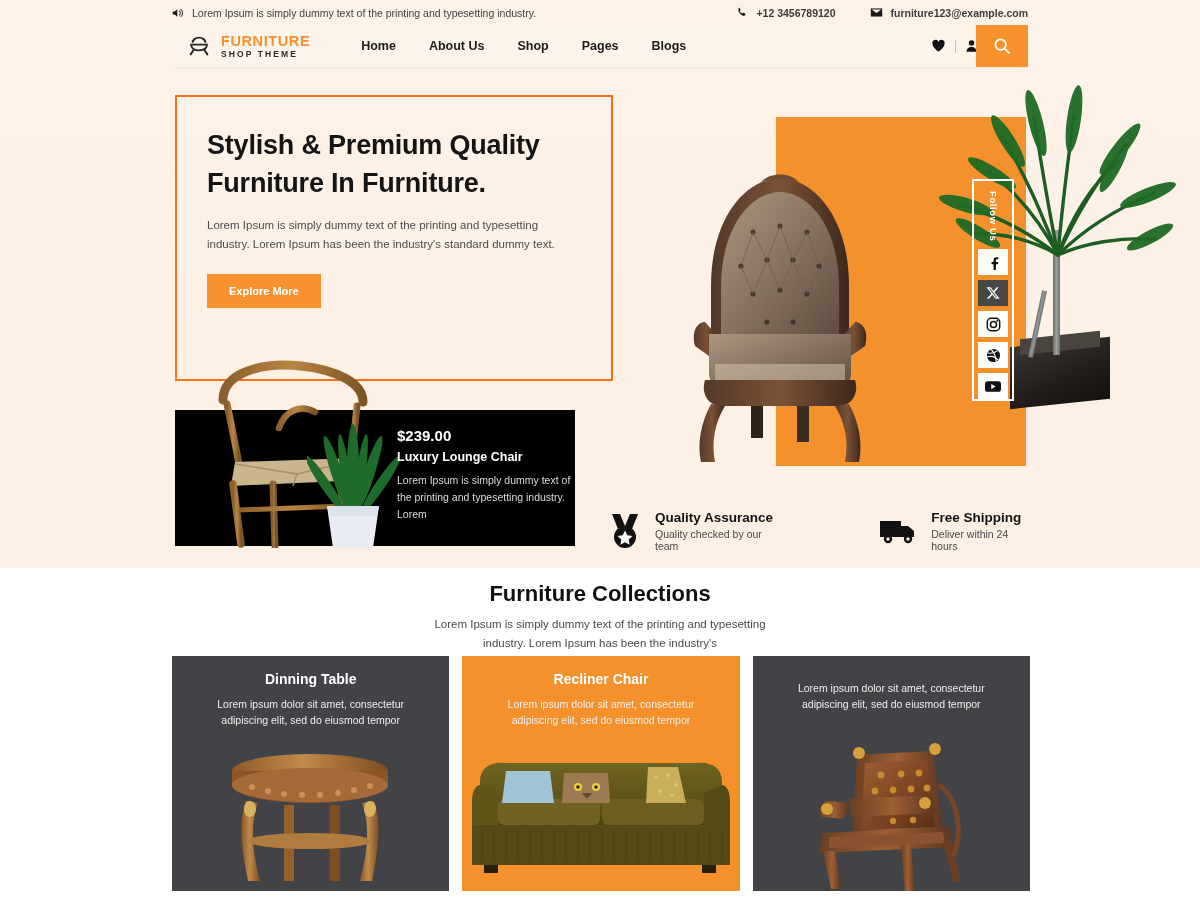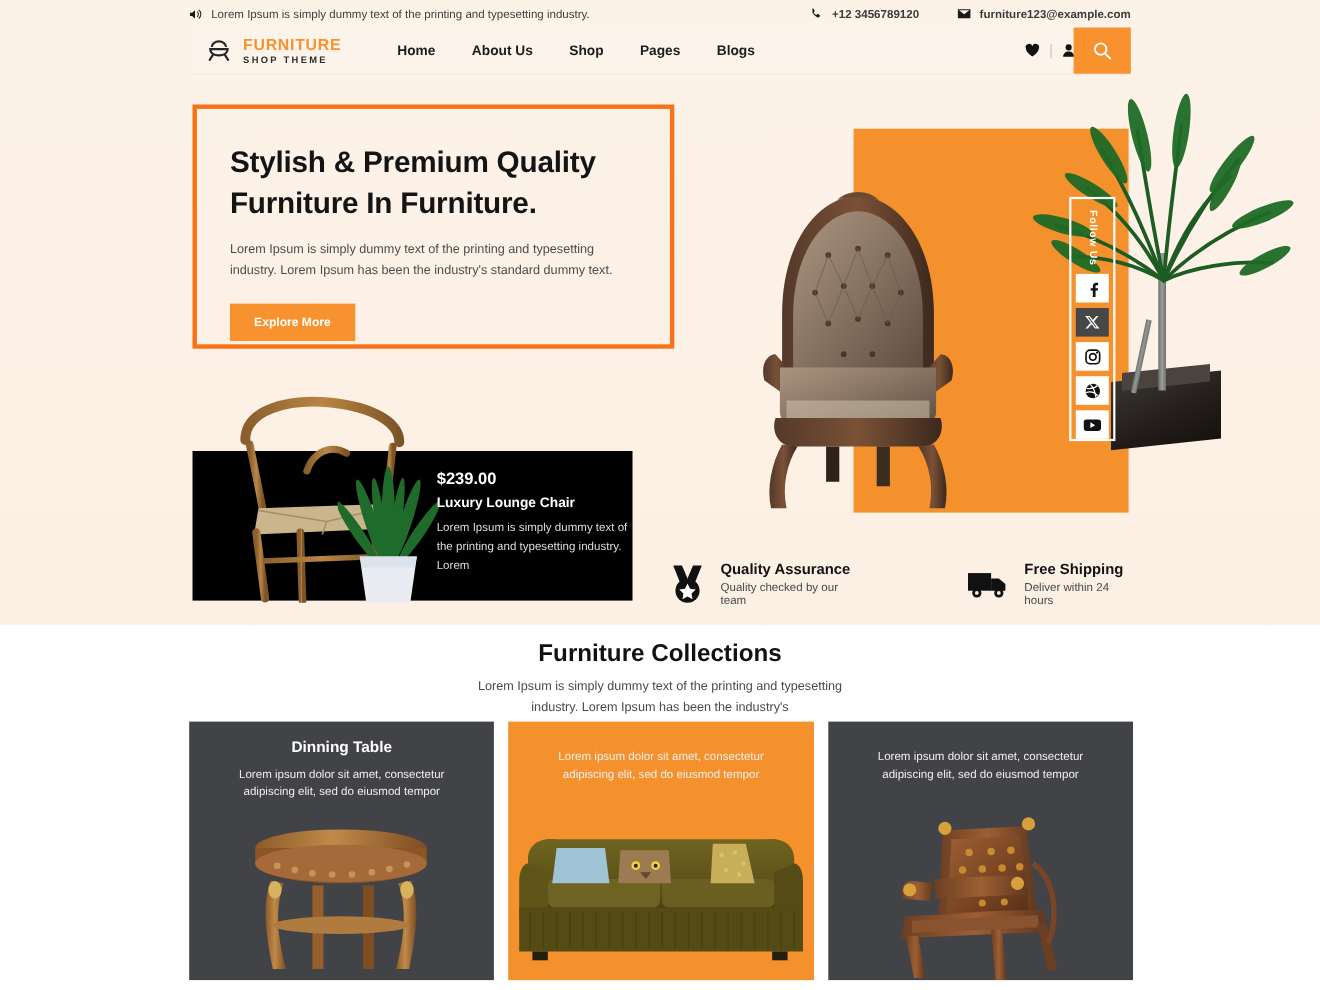--- a/index.html
+++ b/index.html
@@ -42,22 +42,22 @@
   .head-icons { display: flex; align-items: center; gap: 9px; margin-left: auto; padding-right: 14px; }
   .divider-v { width: 1px; height: 13px; background: #c9bcb1; }
   .search-btn {
     position: absolute; right: 0; top: 0; width: 52px; height: 42px;
     background: #f7922f; display: flex; align-items: center; justify-content: center;
     border: none; cursor: pointer;
   }
 
   
   .hero-box {
-    position: absolute; left: 175px; top: 95px; width: 438px; height: 222px;
-    border: 4px solid #f97316; padding: 29px 30px 16px 30px;
+    position: absolute; left: 175px; top: 95px; width: 438px; height: 286px;
+    border: 2px solid #f97316; padding: 29px 30px 16px 30px;
   }
   .hero-h1 { font-size: 27px; font-weight: 800; line-height: 1.42; color: #141414; letter-spacing: -0.2px;}
   .hero-p { margin-top: 13px; font-size: 11.5px; line-height: 1.72; color: #4c4c4c; }
   .btn-explore {
     margin-top: 19px; background: #f7922f; color: #fff; border: none;
     font-size: 11px; font-weight: 600; padding: 11px 22px; cursor: pointer;
     display: inline-block;
   }
 
   
@@ -472,20 +472,21 @@
             <ellipse cx="138" cy="100" rx="62" ry="8" fill="#b07b3f"></ellipse>
             <g fill="#d8b25c">
                 <ellipse cx="78" cy="68" rx="6" ry="8"></ellipse>
                 <ellipse cx="198" cy="68" rx="6" ry="8"></ellipse>
               </g>
           </svg>
         </div>
       </div>
 
       <div class="card orange">
+        <div class="card-title">Recliner Chair</div>
         <div class="card-desc">Lorem ipsum dolor sit amet, consectetur adipiscing elit, sed do eiusmod tempor</div>
         <div class="card-img">
           <svg width="277" height="150" viewBox="0 0 277 150">
             <defs>
                 <linearGradient id="olv" x1="0" y1="0" x2="0" y2="1">
               <stop offset="0%" stop-color="#6f6420"></stop>
                   <stop offset="60%" stop-color="#5a5018"></stop>
                   <stop offset="100%" stop-color="#42390f"></stop>
             </linearGradient>
               </defs>

